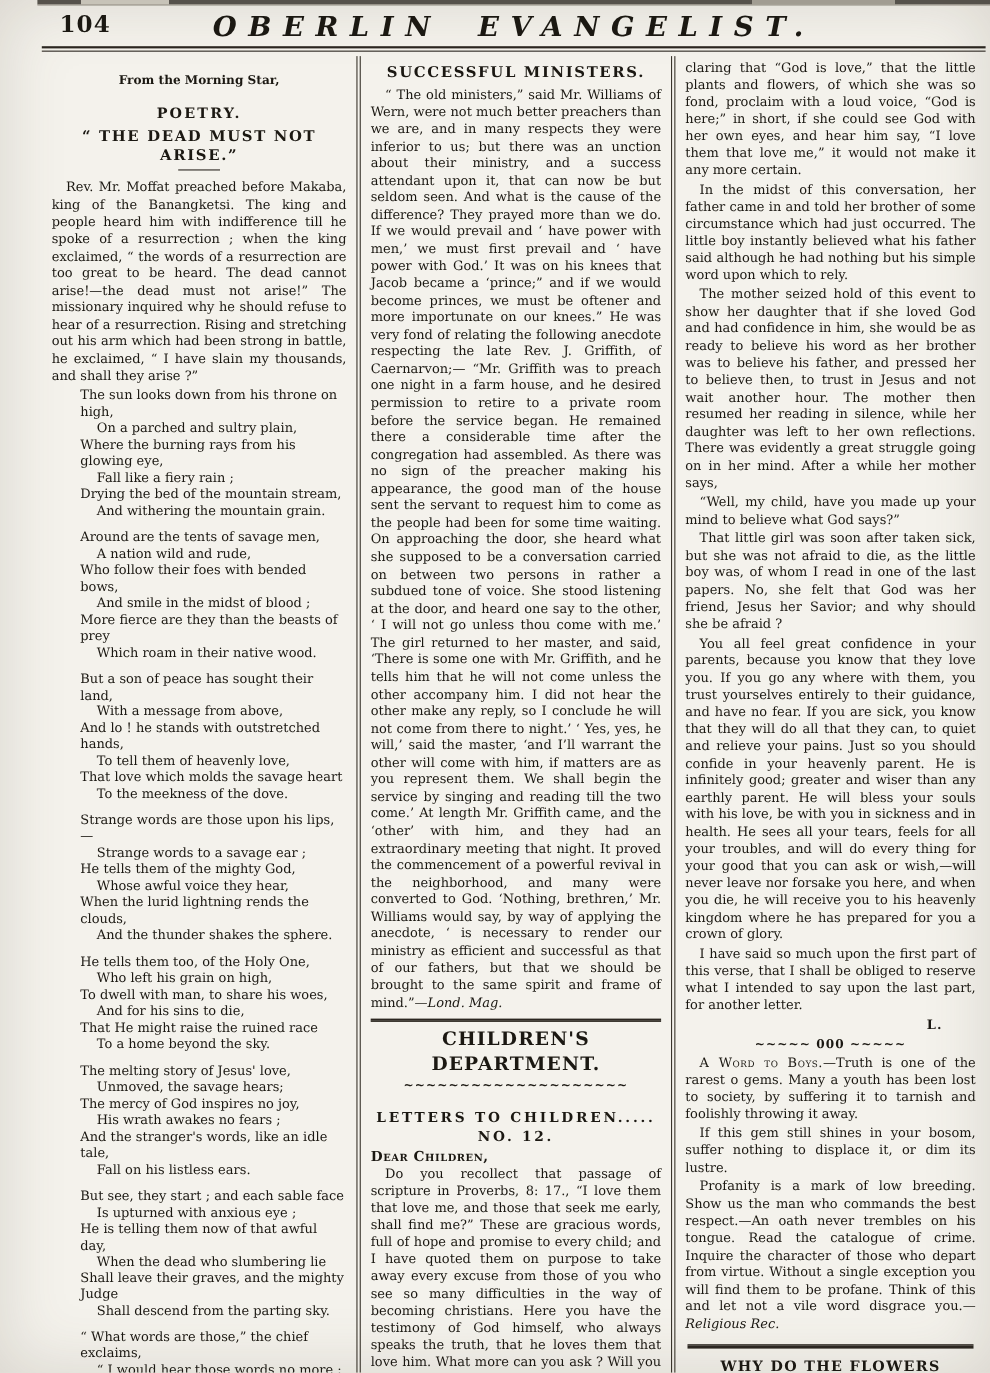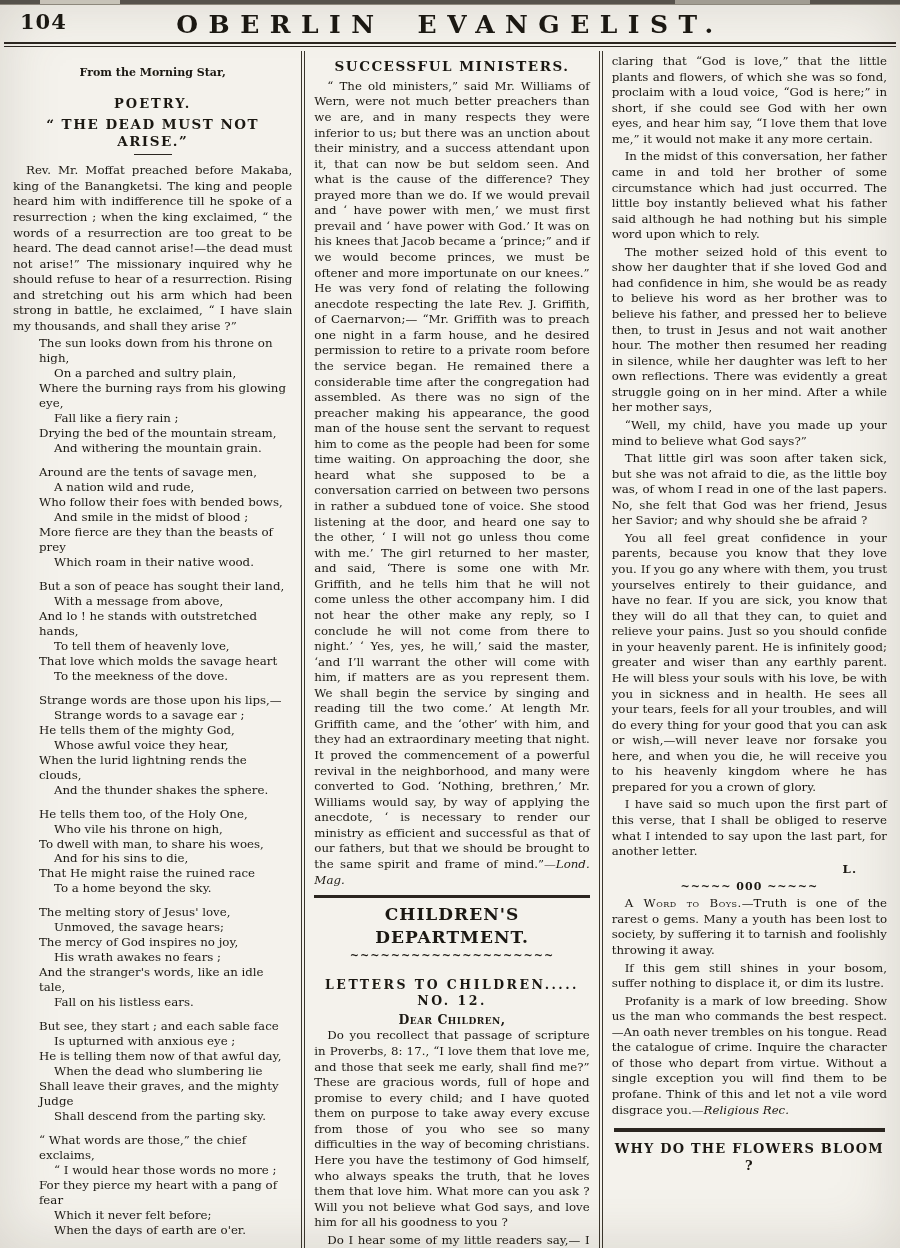--- a/index.html
+++ b/index.html
@@ -1,25 +1,25 @@
 <!DOCTYPE html>
 <html style="--paper: #f4f2ec; --ink: #1b1812; --rule: #2b2620;"><head>
 <meta charset="utf-8">
 <style>
   :root{ --paper:#f4f2ec; --ink:#1b1812; --rule:#2b2620; }
   *{ box-sizing:border-box; margin:0; padding:0; }
   html,body{ background:#e8e6df; }
   body{ font-family:"DejaVu Serif","Liberation Serif",serif; color:var(--ink); }
   .page{ position:relative; width:900px; height:1248px; background:var(--paper); overflow:hidden; margin:0 auto;
-         box-shadow:inset 0 0 60px rgba(90,80,60,.18); }
+         box-shadow:inset 0 0 60px rgba(90,80,60,.18);padding-left:34px; }
   .top-edge{ height:5px; background:linear-gradient(90deg,#26221c 0 40px,#bdb8ac 40px 120px,#26221c 120px 75%,#8a857a 75% 90%,#26221c 90%); opacity:.75; border-bottom:1px solid #6f685c; }
 
   .masthead-row{ position:relative; height:34px; margin-top:2px; }
   .pagenum{ position:absolute; left:20px; top:2px; font-size:21px; font-weight:bold; letter-spacing:1px; }
-  .masthead-title{ text-align:center; font-size:25px; font-weight:bold; letter-spacing:.42em; word-spacing:.55em; padding-top:3px; }
+  .masthead-title{ text-align:center; font-size:25px; font-weight:bold; letter-spacing:.42em; word-spacing:.55em; padding-top:3px;font-style:italic; }
   .header-rule{ height:5px; border-top:2px solid var(--rule); border-bottom:1px solid var(--rule); margin:1px 4px 0 4px; }
 
   .columns{ display:grid; grid-template-columns:1fr 1fr 1fr; height:1204px; padding:4px 4px 0 4px; }
   .col{ padding:3px 9px 0 9px; overflow:hidden; font-size:11.8px; line-height:1.32; text-align:justify; }
   .col + .col{ border-left:4px double #3a352c; }
 
   .para{ text-indent:13px; margin-bottom:2px; }
   .para.noindent{ text-indent:0; }
   .lead{ font-variant:small-caps; letter-spacing:.5px; }
   .tail{ font-style:italic; }
@@ -32,21 +32,21 @@
   .stanza{ margin:0 0 9px 26px; text-align:left; line-height:1.27; }
   .poem-line.indent{ margin-left:15px; }
 
   .signature{ text-align:right; font-weight:bold; margin:2px 30px 4px 0; letter-spacing:1px; }
 
   .rule-double{ height:3px; border-top:2px solid var(--rule); border-bottom:1px solid var(--rule); margin:7px 0 5px; }
   .rule-thick{ height:3px; border-top:1px solid var(--rule); border-bottom:3px solid var(--rule); margin:10px 2px 8px; }
   .department-title{ text-align:center; font-weight:bold; font-size:17px; letter-spacing:1px; margin:5px 0 0; }
   .divider-squiggle{ text-align:center; font-size:11px; letter-spacing:1px; line-height:1; margin:2px 0 4px; font-weight:bold; }
   .letters-title{ text-align:center; font-weight:bold; font-size:12.5px; letter-spacing:2.5px; margin:16px 0 2px; }
-  .salutation{ font-variant:small-caps; font-weight:bold; font-size:12.5px; text-align:center; letter-spacing:.5px; }
+  .salutation{ font-variant:small-caps; font-weight:bold; font-size:12.5px; text-align:left; letter-spacing:.5px; }
   .flowers-title{ text-align:center; font-weight:bold; font-size:13px; letter-spacing:1.2px; margin:2px 0 6px; }
 </style>
 </head>
 <body>
 
 <div class="page">
   <div class="top-edge"></div>
   <header class="masthead-row">
     <span class="pagenum">104</span>
     <h1 class="masthead-title">OBERLIN EVANGELIST.</h1>
@@ -86,21 +86,21 @@
         <div class="stanza">
           <div class="poem-line">Strange words are those upon his lips,—</div>
           <div class="poem-line indent">Strange words to a savage ear ;</div>
           <div class="poem-line">He tells them of the mighty God,</div>
           <div class="poem-line indent">Whose awful voice they hear,</div>
           <div class="poem-line">When the lurid lightning rends the clouds,</div>
           <div class="poem-line indent">And the thunder shakes the sphere.</div>
         </div>
         <div class="stanza">
           <div class="poem-line">He tells them too, of the Holy One,</div>
-          <div class="poem-line indent">Who vile his throne on high,</div>
+          <div class="poem-line indent">Who left his grain on high,</div>
           <div class="poem-line">To dwell with man, to share his woes,</div>
           <div class="poem-line indent">And for his sins to die,</div>
           <div class="poem-line">That He might raise the ruined race</div>
           <div class="poem-line indent">To a home beyond the sky.</div>
         </div>
         <div class="stanza">
           <div class="poem-line">The melting story of Jesus' love,</div>
           <div class="poem-line indent">Unmoved, the savage hears;</div>
           <div class="poem-line">The mercy of God inspires no joy,</div>
           <div class="poem-line indent">His wrath awakes no fears ;</div>

